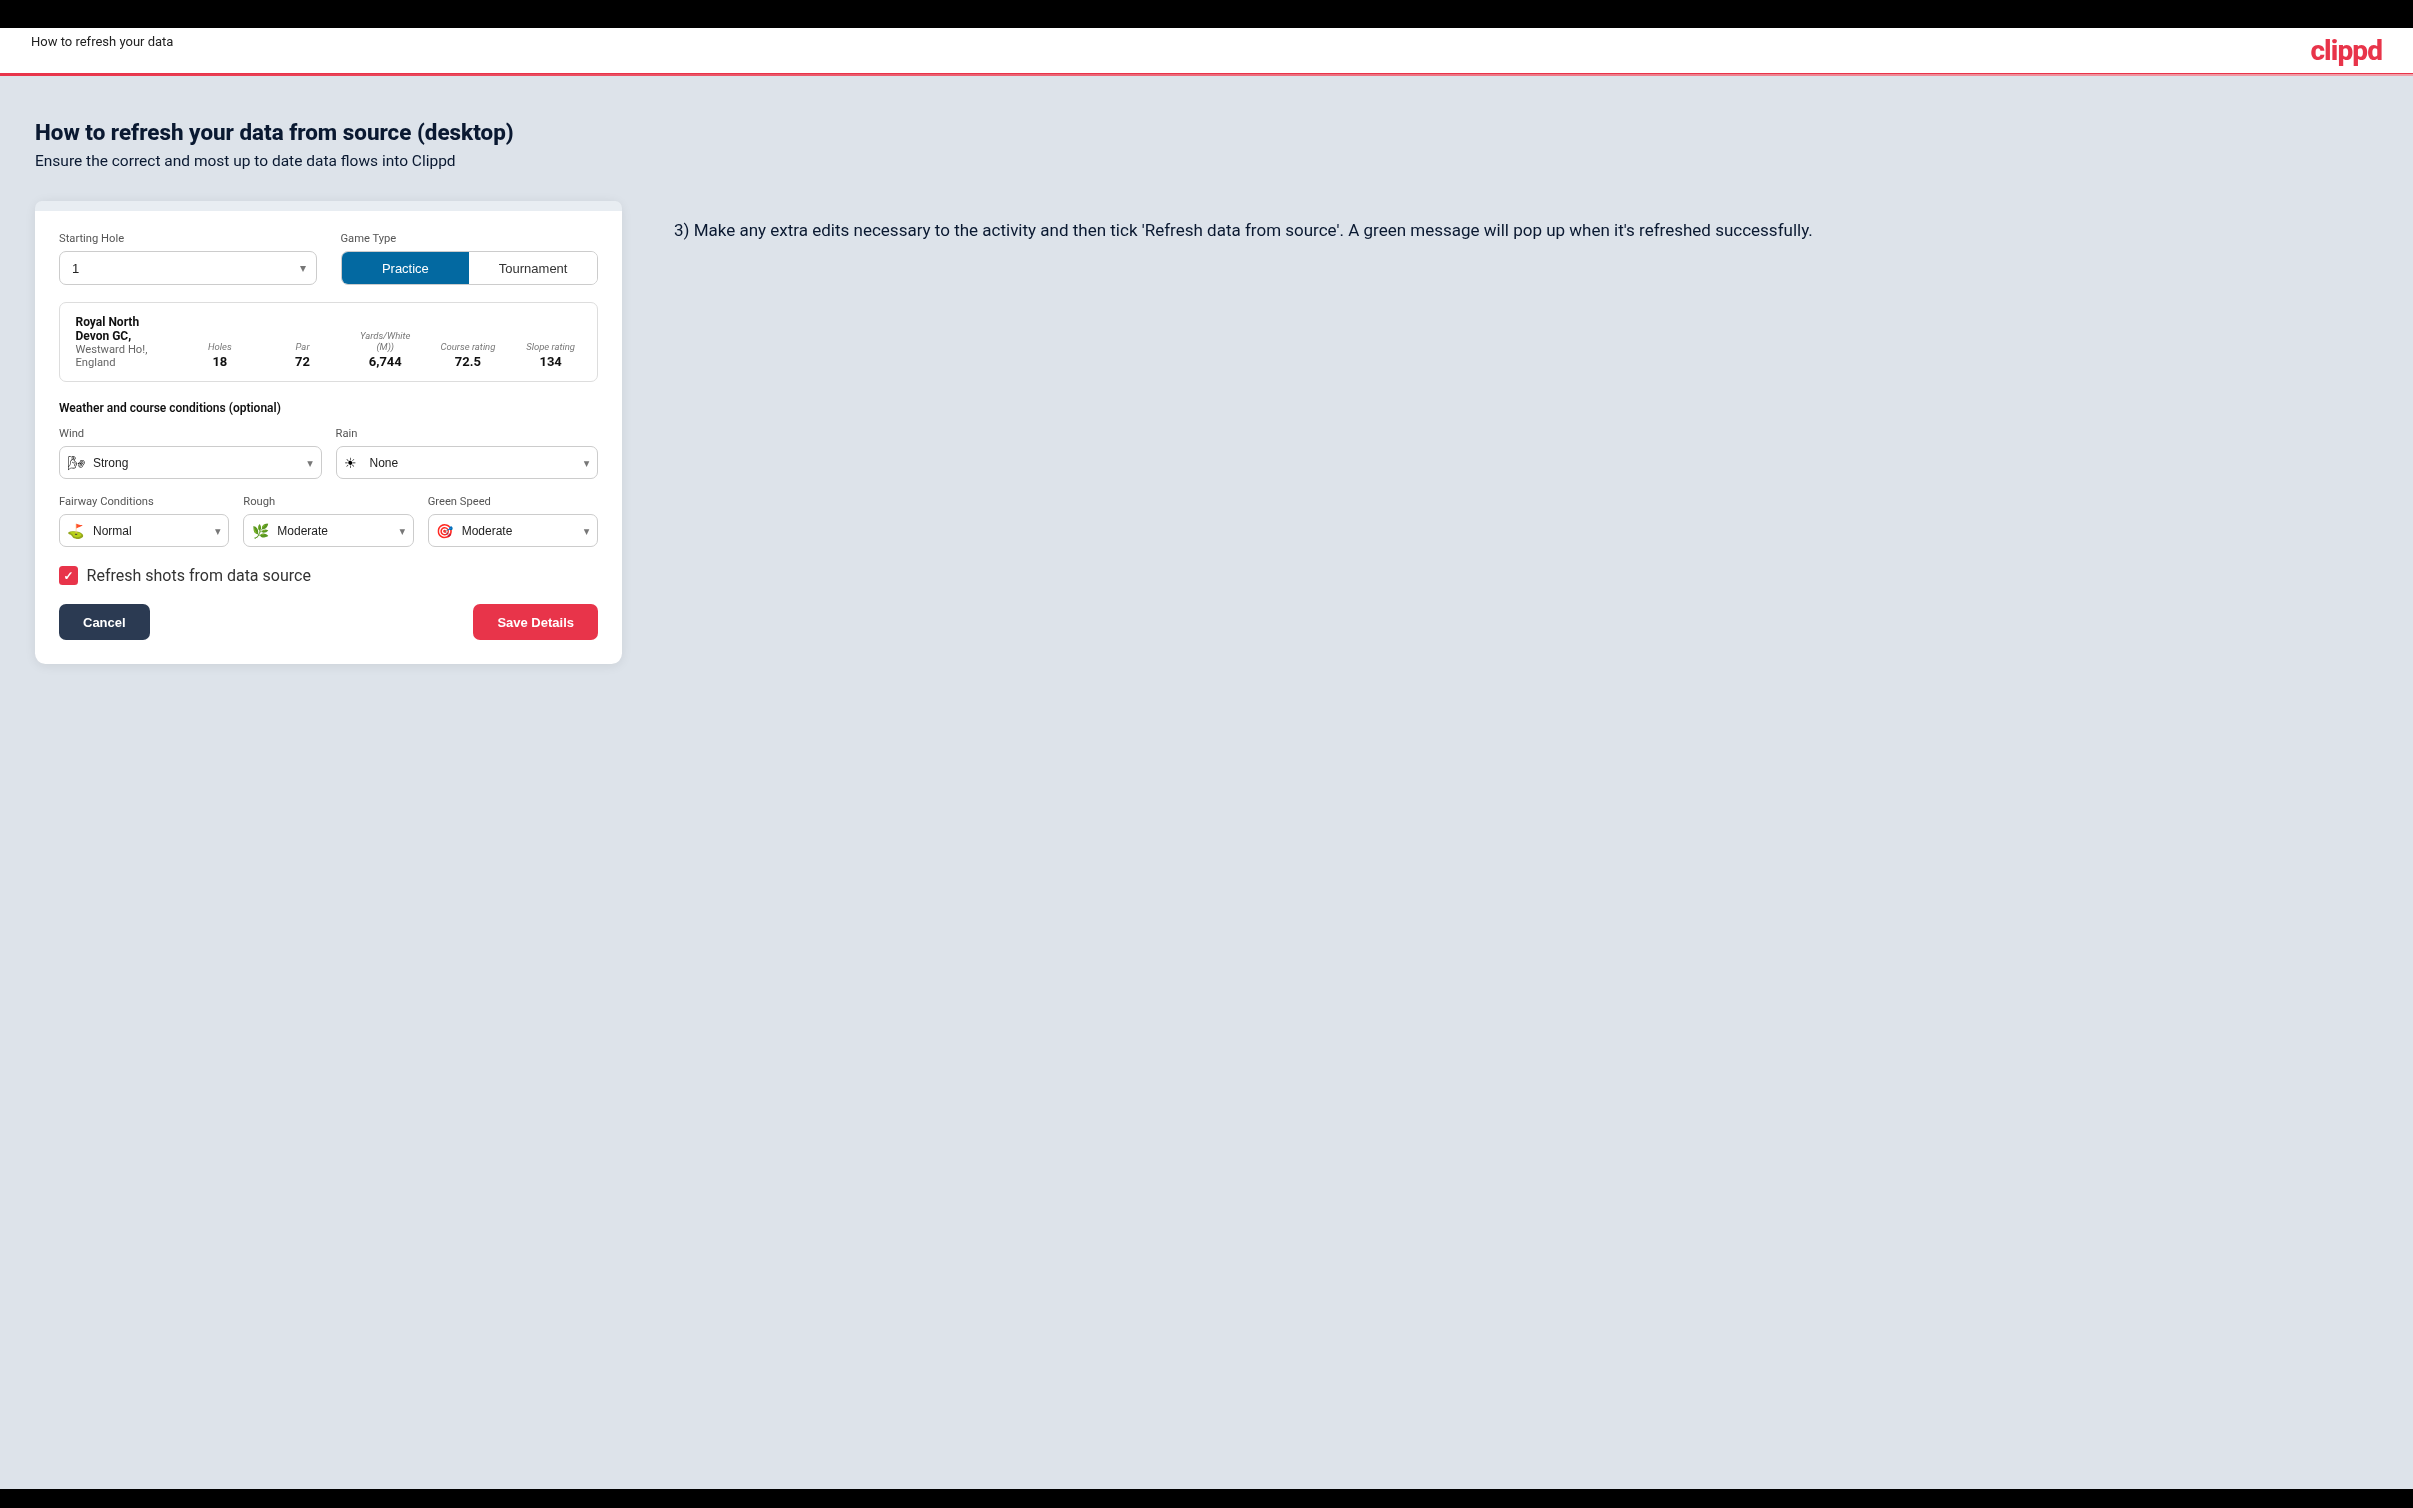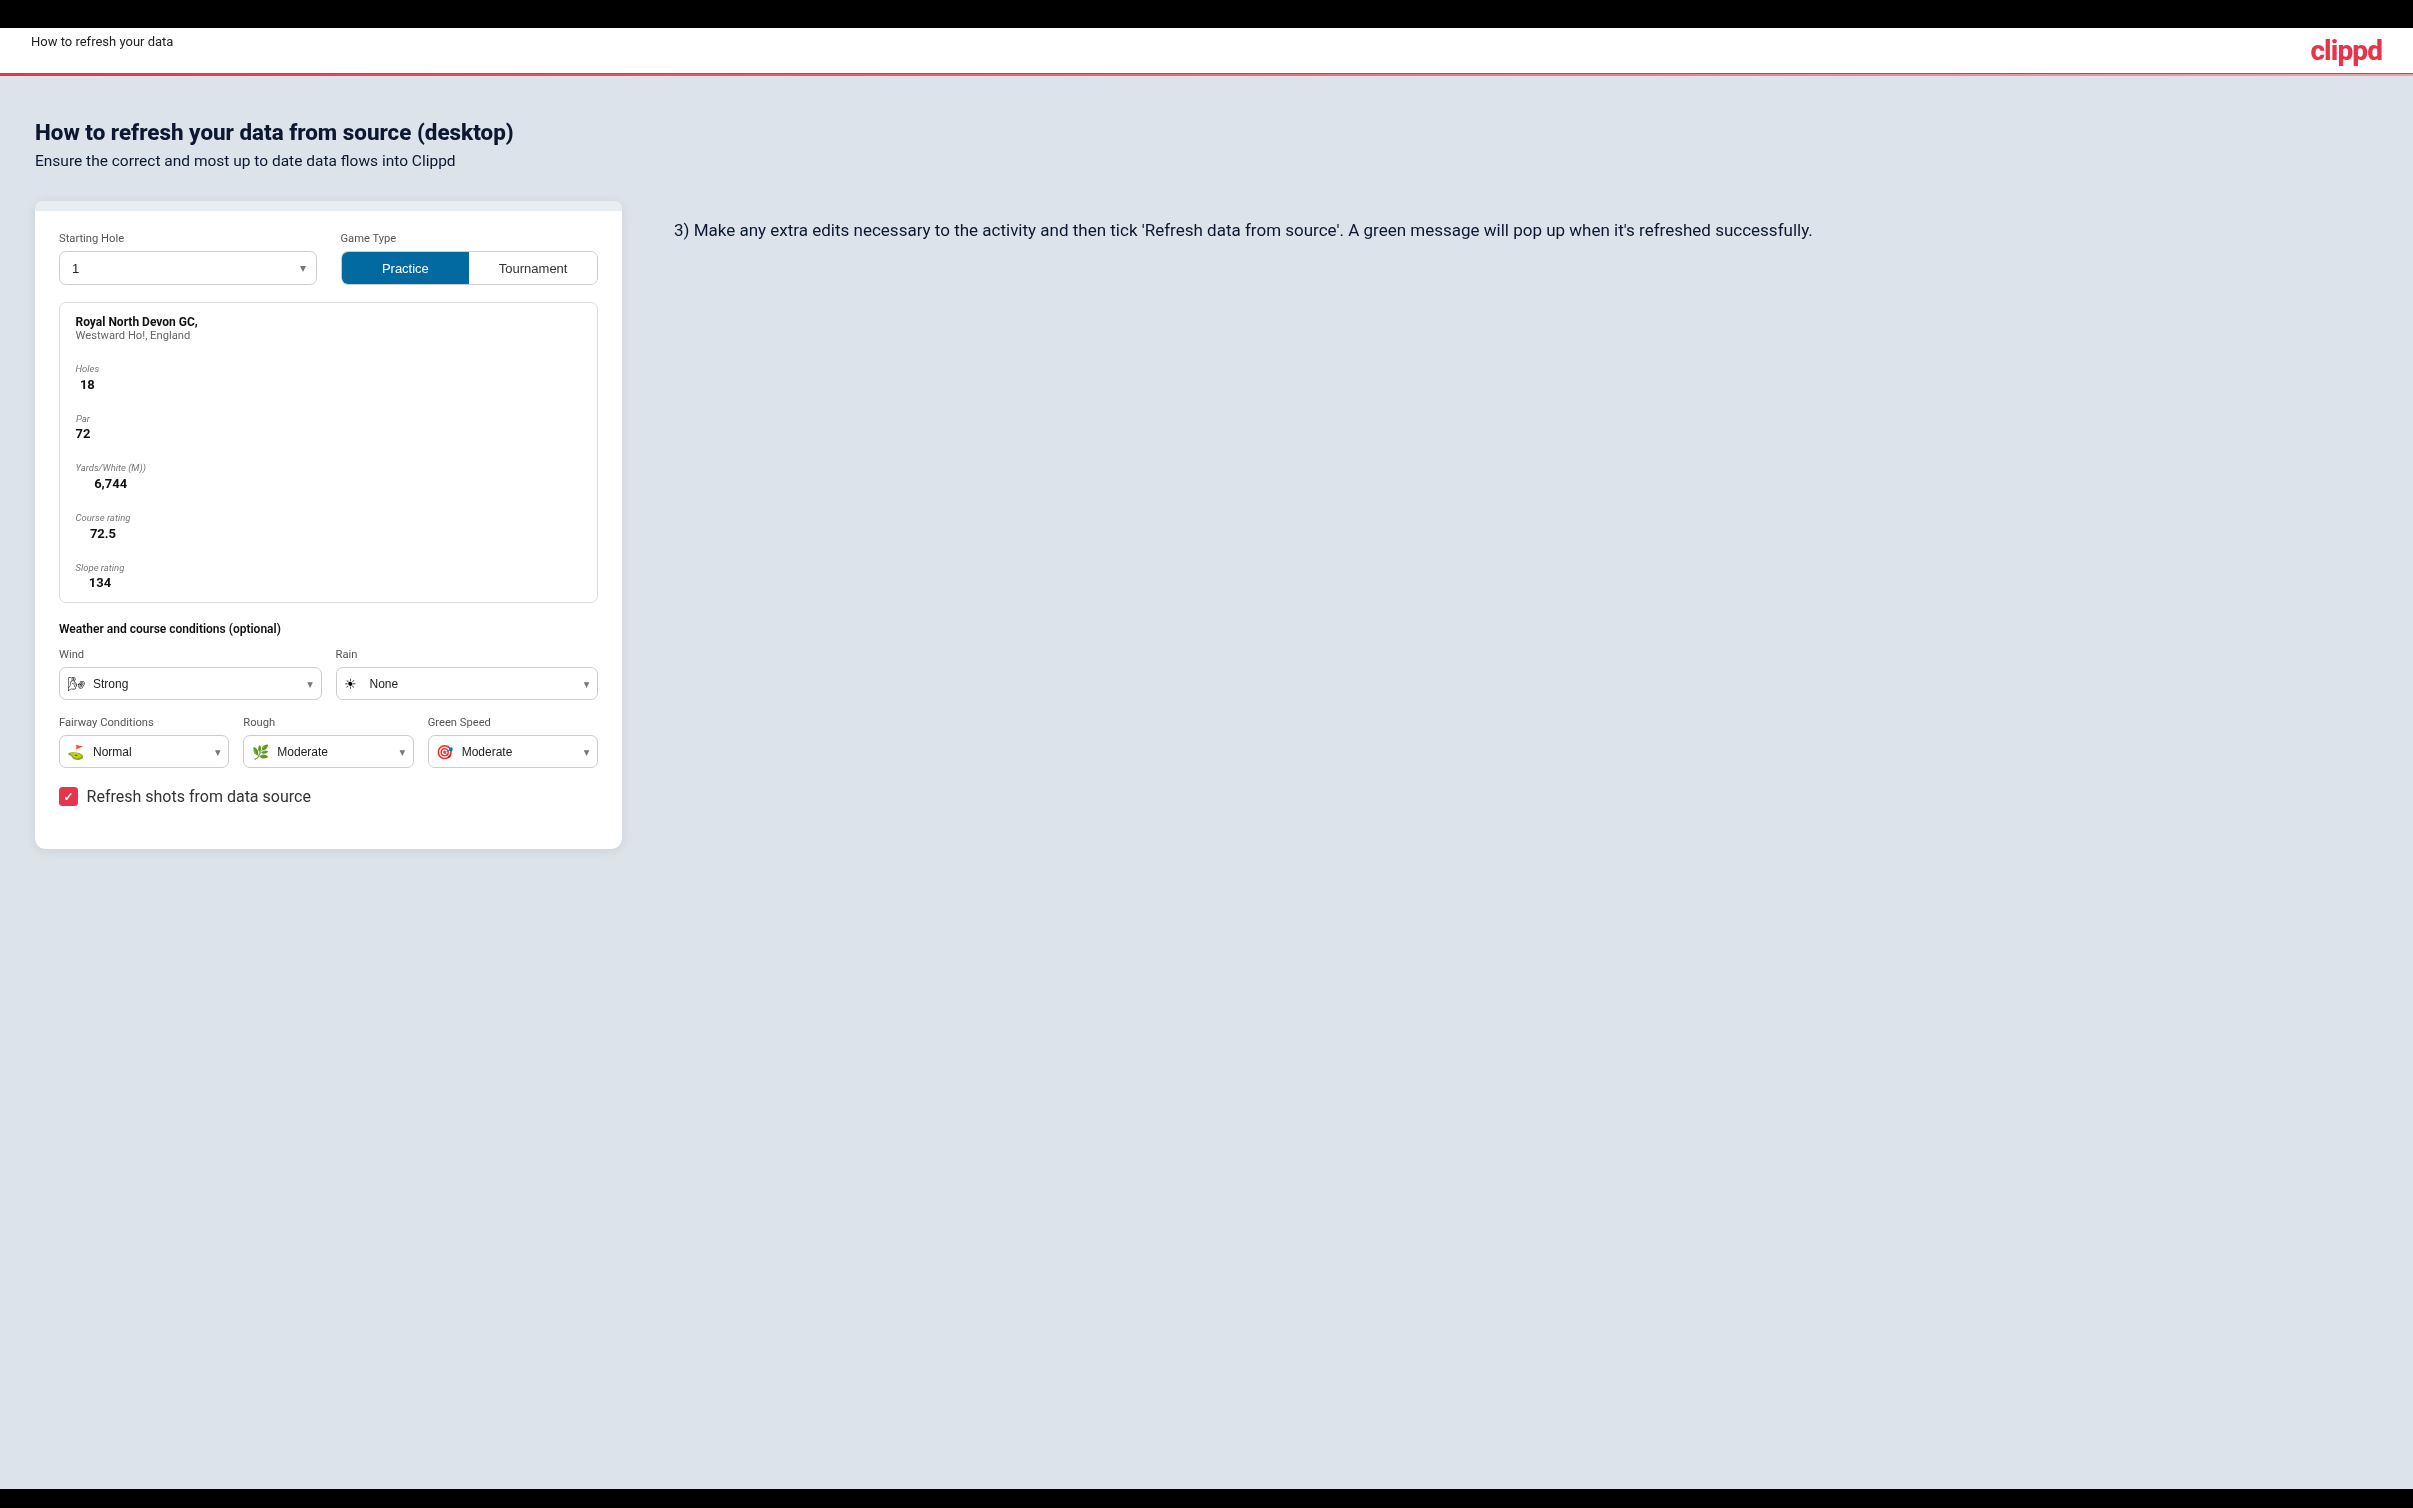--- a/index.html
+++ b/index.html
@@ -124,23 +124,22 @@
     .toggle-btn.inactive {
       background: #fff;
       color: #333;
     }
     .course-row {
       border: 1.3px solid #ddd;
       border-radius: 7px;
       padding: 12px 15.5px;
       margin-bottom: 19px;
       display: flex;
-      align-items: flex-start;
+      align-items: flex-end;
       gap: 21px;
-      flex-direction: column;
     }
     .course-name {
       flex: 1.5;
     }
     .course-name-main {
       font-weight: 700;
       font-size: 12px;
       color: #111;
     }
     .course-name-sub {
@@ -402,20 +401,24 @@
         </div>
       </div>
 
       <div class="checkbox-row">
         <div class="checkbox-custom">
           <span class="checkbox-check">✓</span>
         </div>
         <span class="checkbox-label">Refresh shots from data source</span>
       </div>
 
+      <div class="action-row">
+        <button class="btn-cancel">Cancel</button>
+        <button class="btn-save">Save Details</button>
+      </div>
     </div>
 
     <div class="side-text">
       <p>3) Make any extra edits necessary to the activity and then tick 'Refresh data from source'. A green message will pop up when it's refreshed successfully.</p>
     </div>
   </div>
 </div>
 
 
 </body></html>

